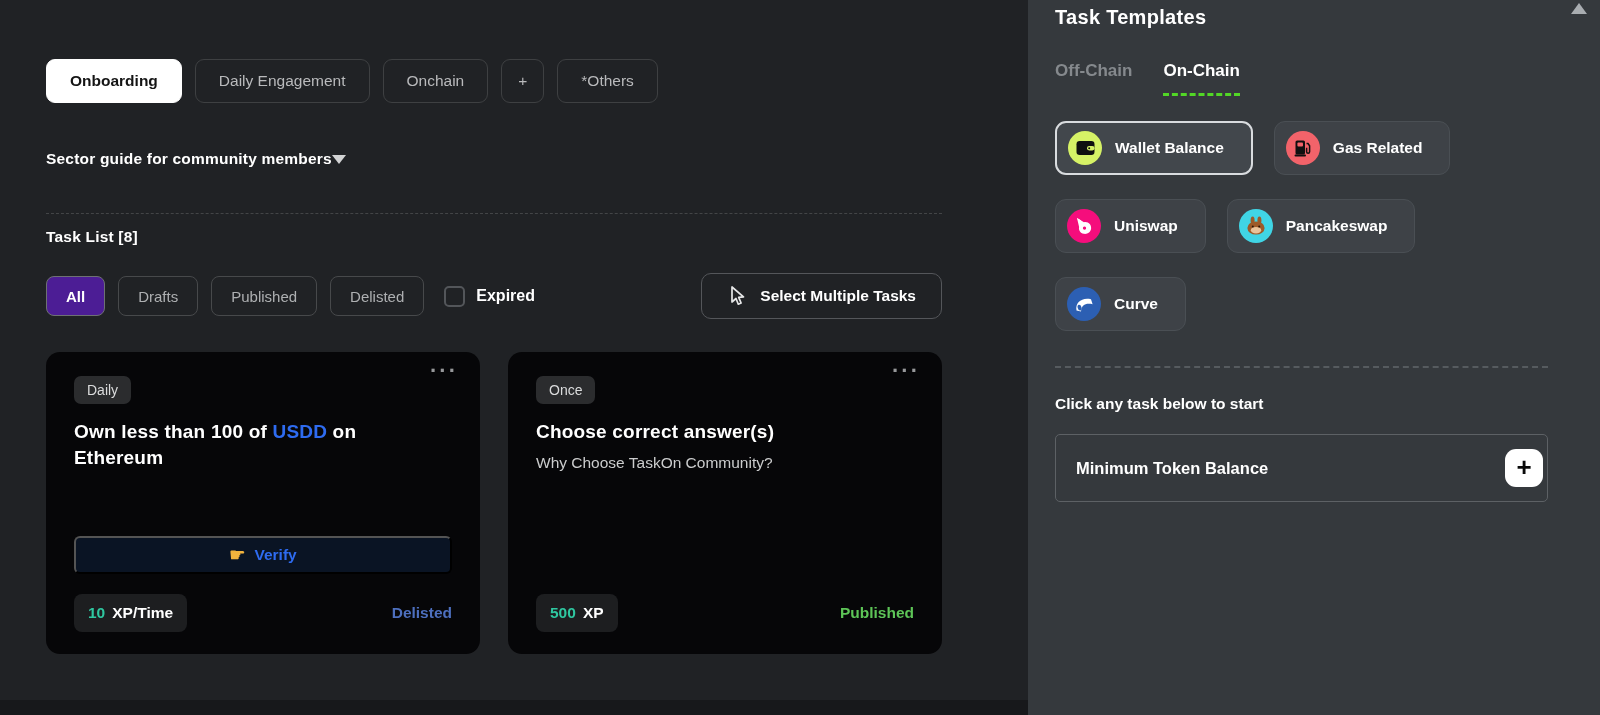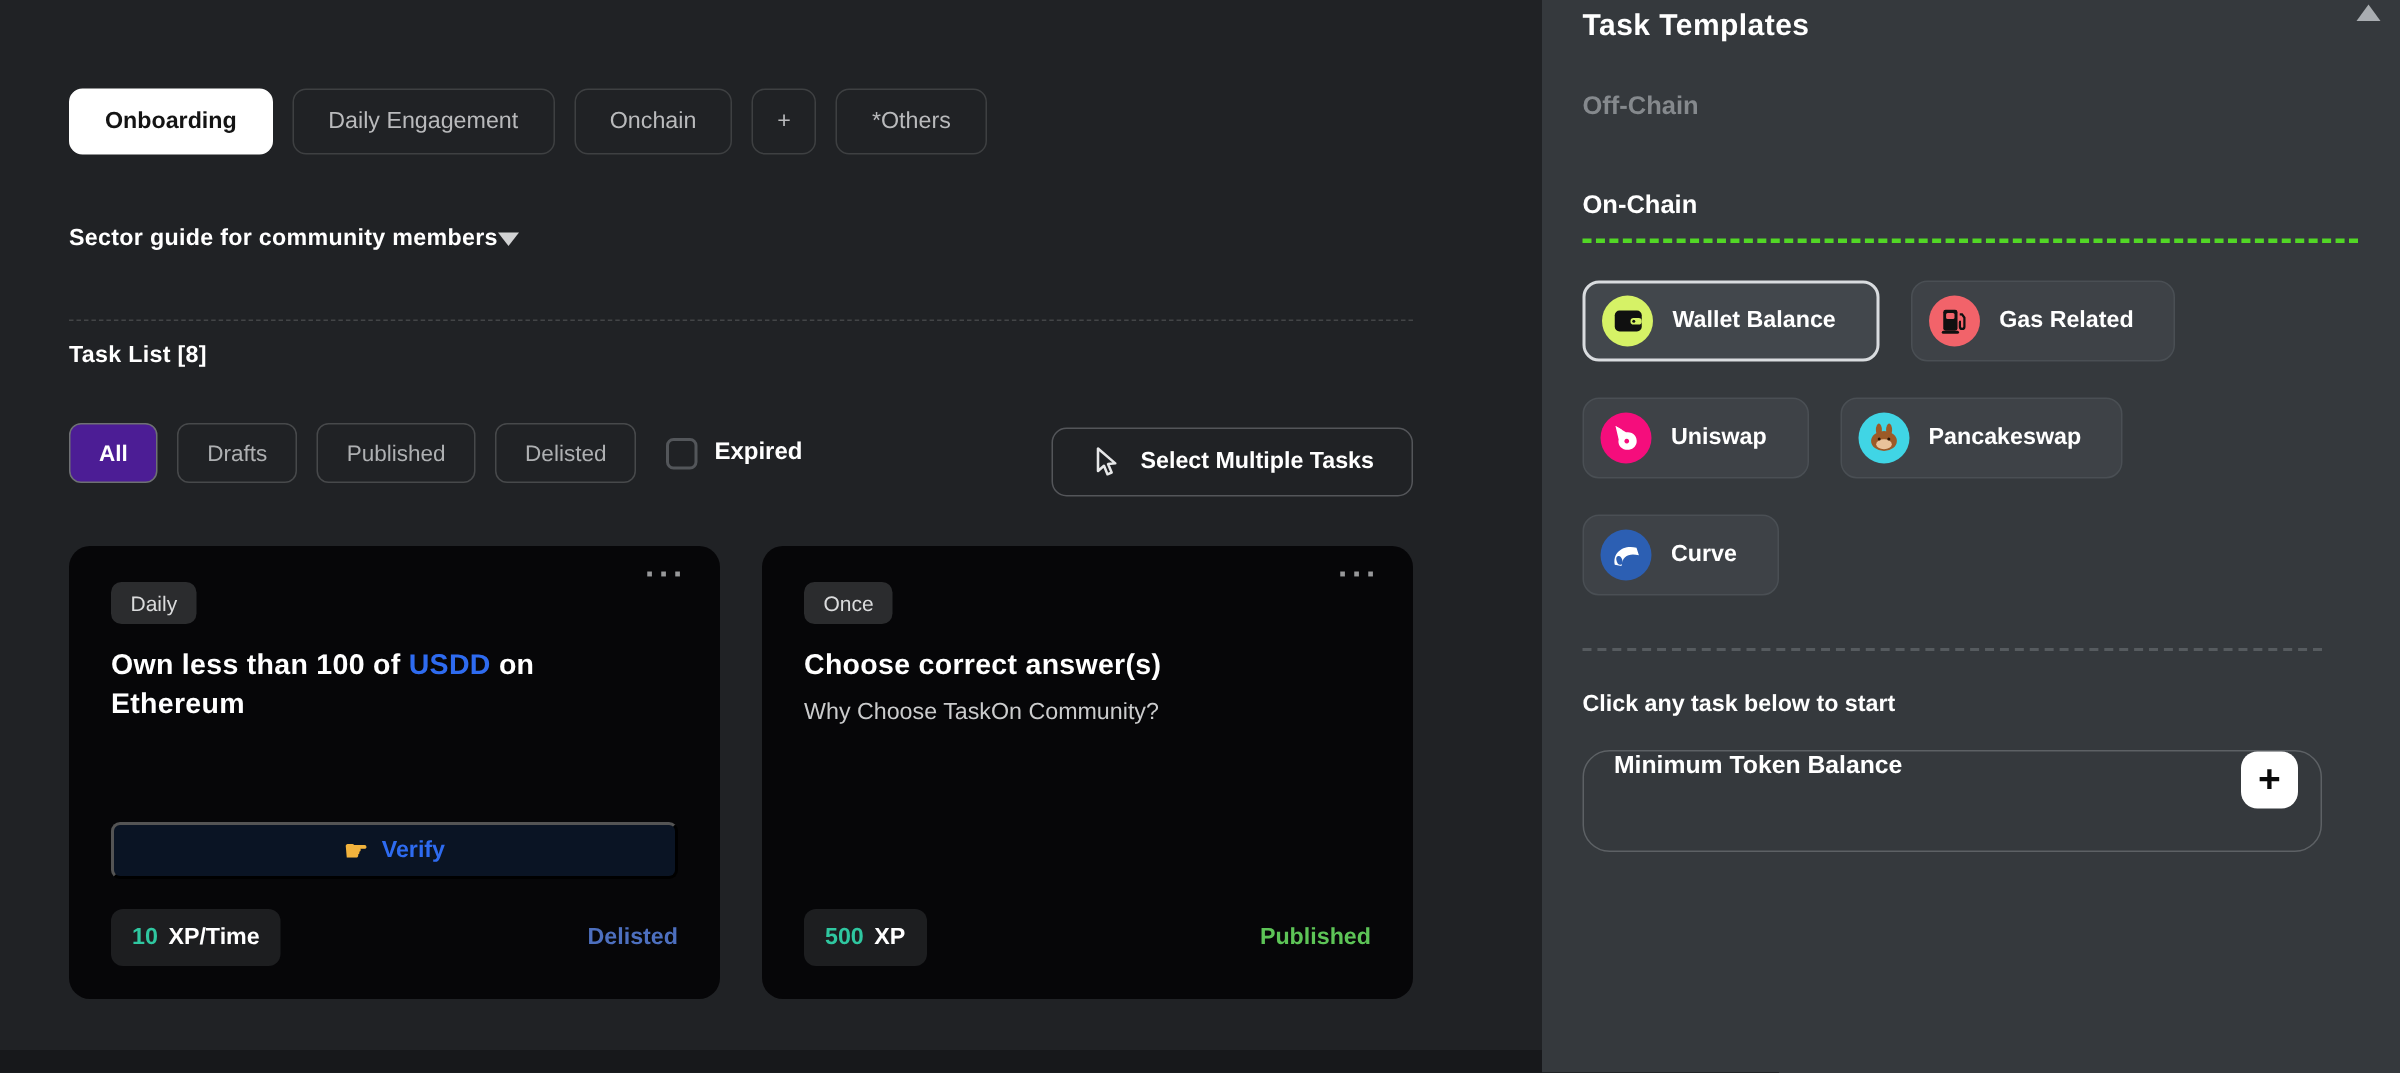--- a/index.html
+++ b/index.html
@@ -18,21 +18,21 @@
   .caret-down { width:0; height:0; border-left:7px solid transparent; border-right:7px solid transparent; border-top:9px solid #d2d3d4; }
   .divider { width:896px; border-top:1px dashed #434547; margin-top:45px; }
   .tasklist-title { margin-top:14px; }
   .filter-row { width:896px; margin-top:27px; display:flex; align-items:center; }
   .fchip { height:40px; padding:0 19px; margin-right:13px; border-radius:8px; border:1px solid #47494b;
            background:transparent; color:#aeb0b2; font-size:15px; display:flex; align-items:center; cursor:pointer; }
   .fchip.selected { background:#4c1d95; border-color:#6e7173; color:#fff; font-weight:bold; }
   .checkbox { width:21px; height:21px; border:2px solid #53565a; border-radius:5px; margin:0 11px 0 7px; background:transparent; cursor:pointer; }
   .expired-label { font-size:16px; font-weight:bold; color:#fff; }
   .select-multi { margin-left:auto; margin-right:0; height:46px; padding:0 25px; border:1px solid #54565a; border-radius:10px;
-                  background:transparent; display:flex; align-items:center; gap:13px; color:#fff; font-weight:bold; font-size:15.5px; cursor:pointer;margin-top:12px; }
+                  background:transparent; display:flex; align-items:center; gap:13px; color:#fff; font-weight:bold; font-size:15.5px; cursor:pointer; }
 
   .cards { display:flex; gap:28px; margin-top:33px; }
   .card { width:434px; height:302px; background:#060608; border-radius:14px; padding:24px 28px 22px;
           display:flex; flex-direction:column; position:relative; }
   .card-dots { position:absolute; top:6px; right:22px; color:#97989a; font-size:22px; font-weight:bold; letter-spacing:2px; cursor:pointer; }
   .freq-badge { align-self:flex-start; background:#2b2c2e; color:#dadbdc; font-size:14px; padding:6px 13px; border-radius:7px; }
   .card-title { margin-top:15px; font-size:19px; font-weight:bold; color:#fff; line-height:1.38; letter-spacing:.2px; width:330px; }
   .hl { font-weight:bold; }
   .card-sub { margin-top:9px; font-size:15.5px; color:#cbcccd; }
   .verify-btn { margin-top:auto; margin-bottom:20px; height:38px; border-radius:6px; background:#0a1424;
@@ -43,32 +43,32 @@
   .card-footer.push-down { margin-top:auto; }
   .xp-badge { background:#1d1e20; border-radius:8px; padding:10px 14px; font-size:15.5px; font-weight:bold; color:#fff; display:flex; gap:7px; }
   .status { font-size:15.5px; font-weight:bold; }
   .bottom-strip { position:absolute; left:0; bottom:0; width:1028px; height:15px; background:#17181b; }
 
   
   .side { width:572px; height:715px; background:#35393d; padding:6px 28px 0 27px; position:relative; flex:none; }
   .side-title { font-size:20px; font-weight:bold; color:#fff; letter-spacing:.3px; }
   .scroll-up { position:absolute; top:3px; right:13px; width:0; height:0;
                border-left:8px solid transparent; border-right:8px solid transparent; border-bottom:11px solid #a9adb1; cursor:pointer; }
-  .tabs { display:flex; gap:31px; margin-top:32px;flex-direction:column; }
+  .tabs { display:flex; gap:31px; margin-top:32px; }
   .tab { font-size:17px; font-weight:bold; color:#85898d; padding-bottom:12px; cursor:pointer; border-bottom:3px dashed transparent; }
   .tab.active { color:#fff; border-bottom-color:#52d726; }
   .templates { display:flex; flex-wrap:wrap; gap:24px 21px; margin-top:25px; width:475px; }
   .tpl { height:54px; border-radius:11px; background:#3e4247; border:1px solid #4a4f54; display:flex; align-items:center;
          gap:13px; padding:0 27px 0 11px; font-size:15.5px; font-weight:bold; color:#fff; cursor:pointer; }
   .tpl.selected { border:2px solid #d9dcdf; background:#42474c; }
   .tpl-icon { width:34px; height:34px; border-radius:50%; display:flex; align-items:center; justify-content:center; flex:none; }
   .side-divider { border-top:2px dashed #565b5f; margin-top:35px; width:493px; }
   .hint { margin-top:27px; font-size:15.5px; font-weight:bold; color:#fff; }
-  .task-row { margin-top:21px; width:493px; height:68px; border:1px solid #5d6165; border-radius:18px;
-              display:flex; align-items:flex-start; justify-content:space-between; padding:0 15px 0 20px; cursor:pointer; }
+  .task-row { margin-top:21px; width:493px; height:68px; border:1px solid #5d6165; border-radius:5px;
+              display:flex; align-items:center; justify-content:space-between; padding:0 4px 0 20px; cursor:pointer; }
   .task-row-label { font-size:16.5px; font-weight:bold; color:#fff; }
   .add-btn { width:38px; height:38px; background:#fff; border-radius:11px; display:flex; align-items:center;
              justify-content:center; font-size:26px; font-weight:bold; color:#0a0a0a; cursor:pointer; line-height:1; padding-bottom:2px; }
 </style>
 </head>
 <body>
 
 <div class="screen">
 
   <div class="main">

